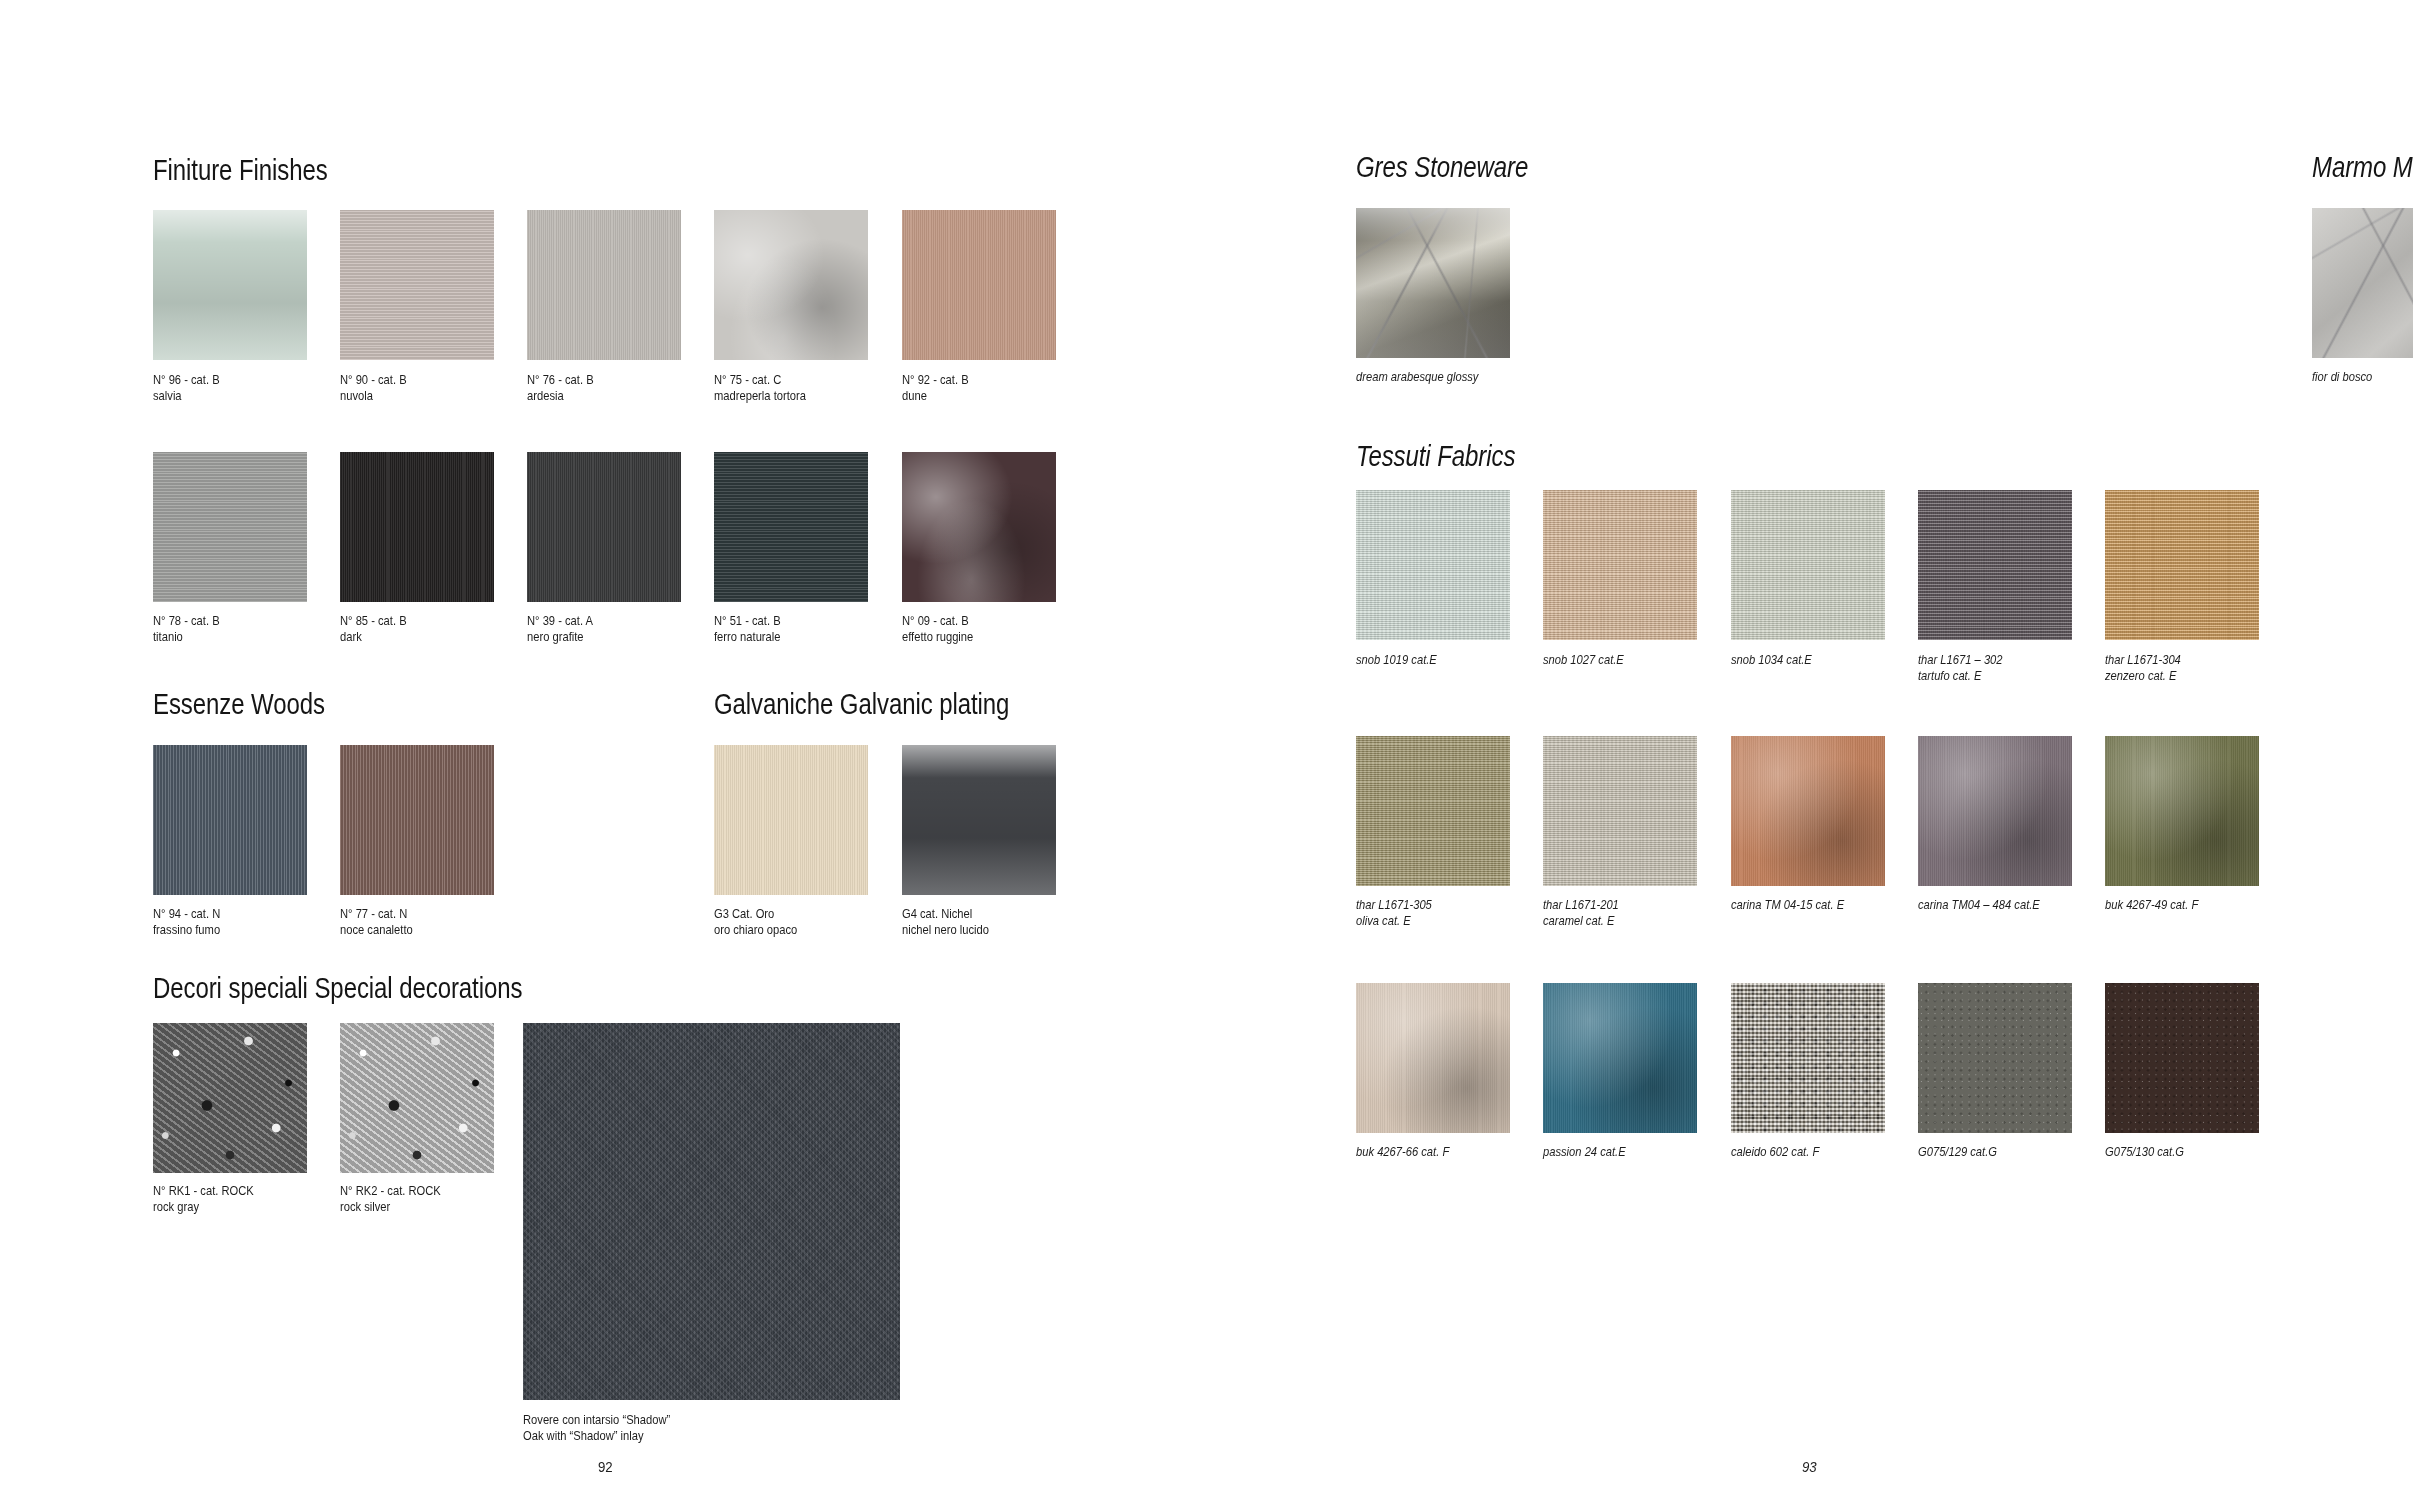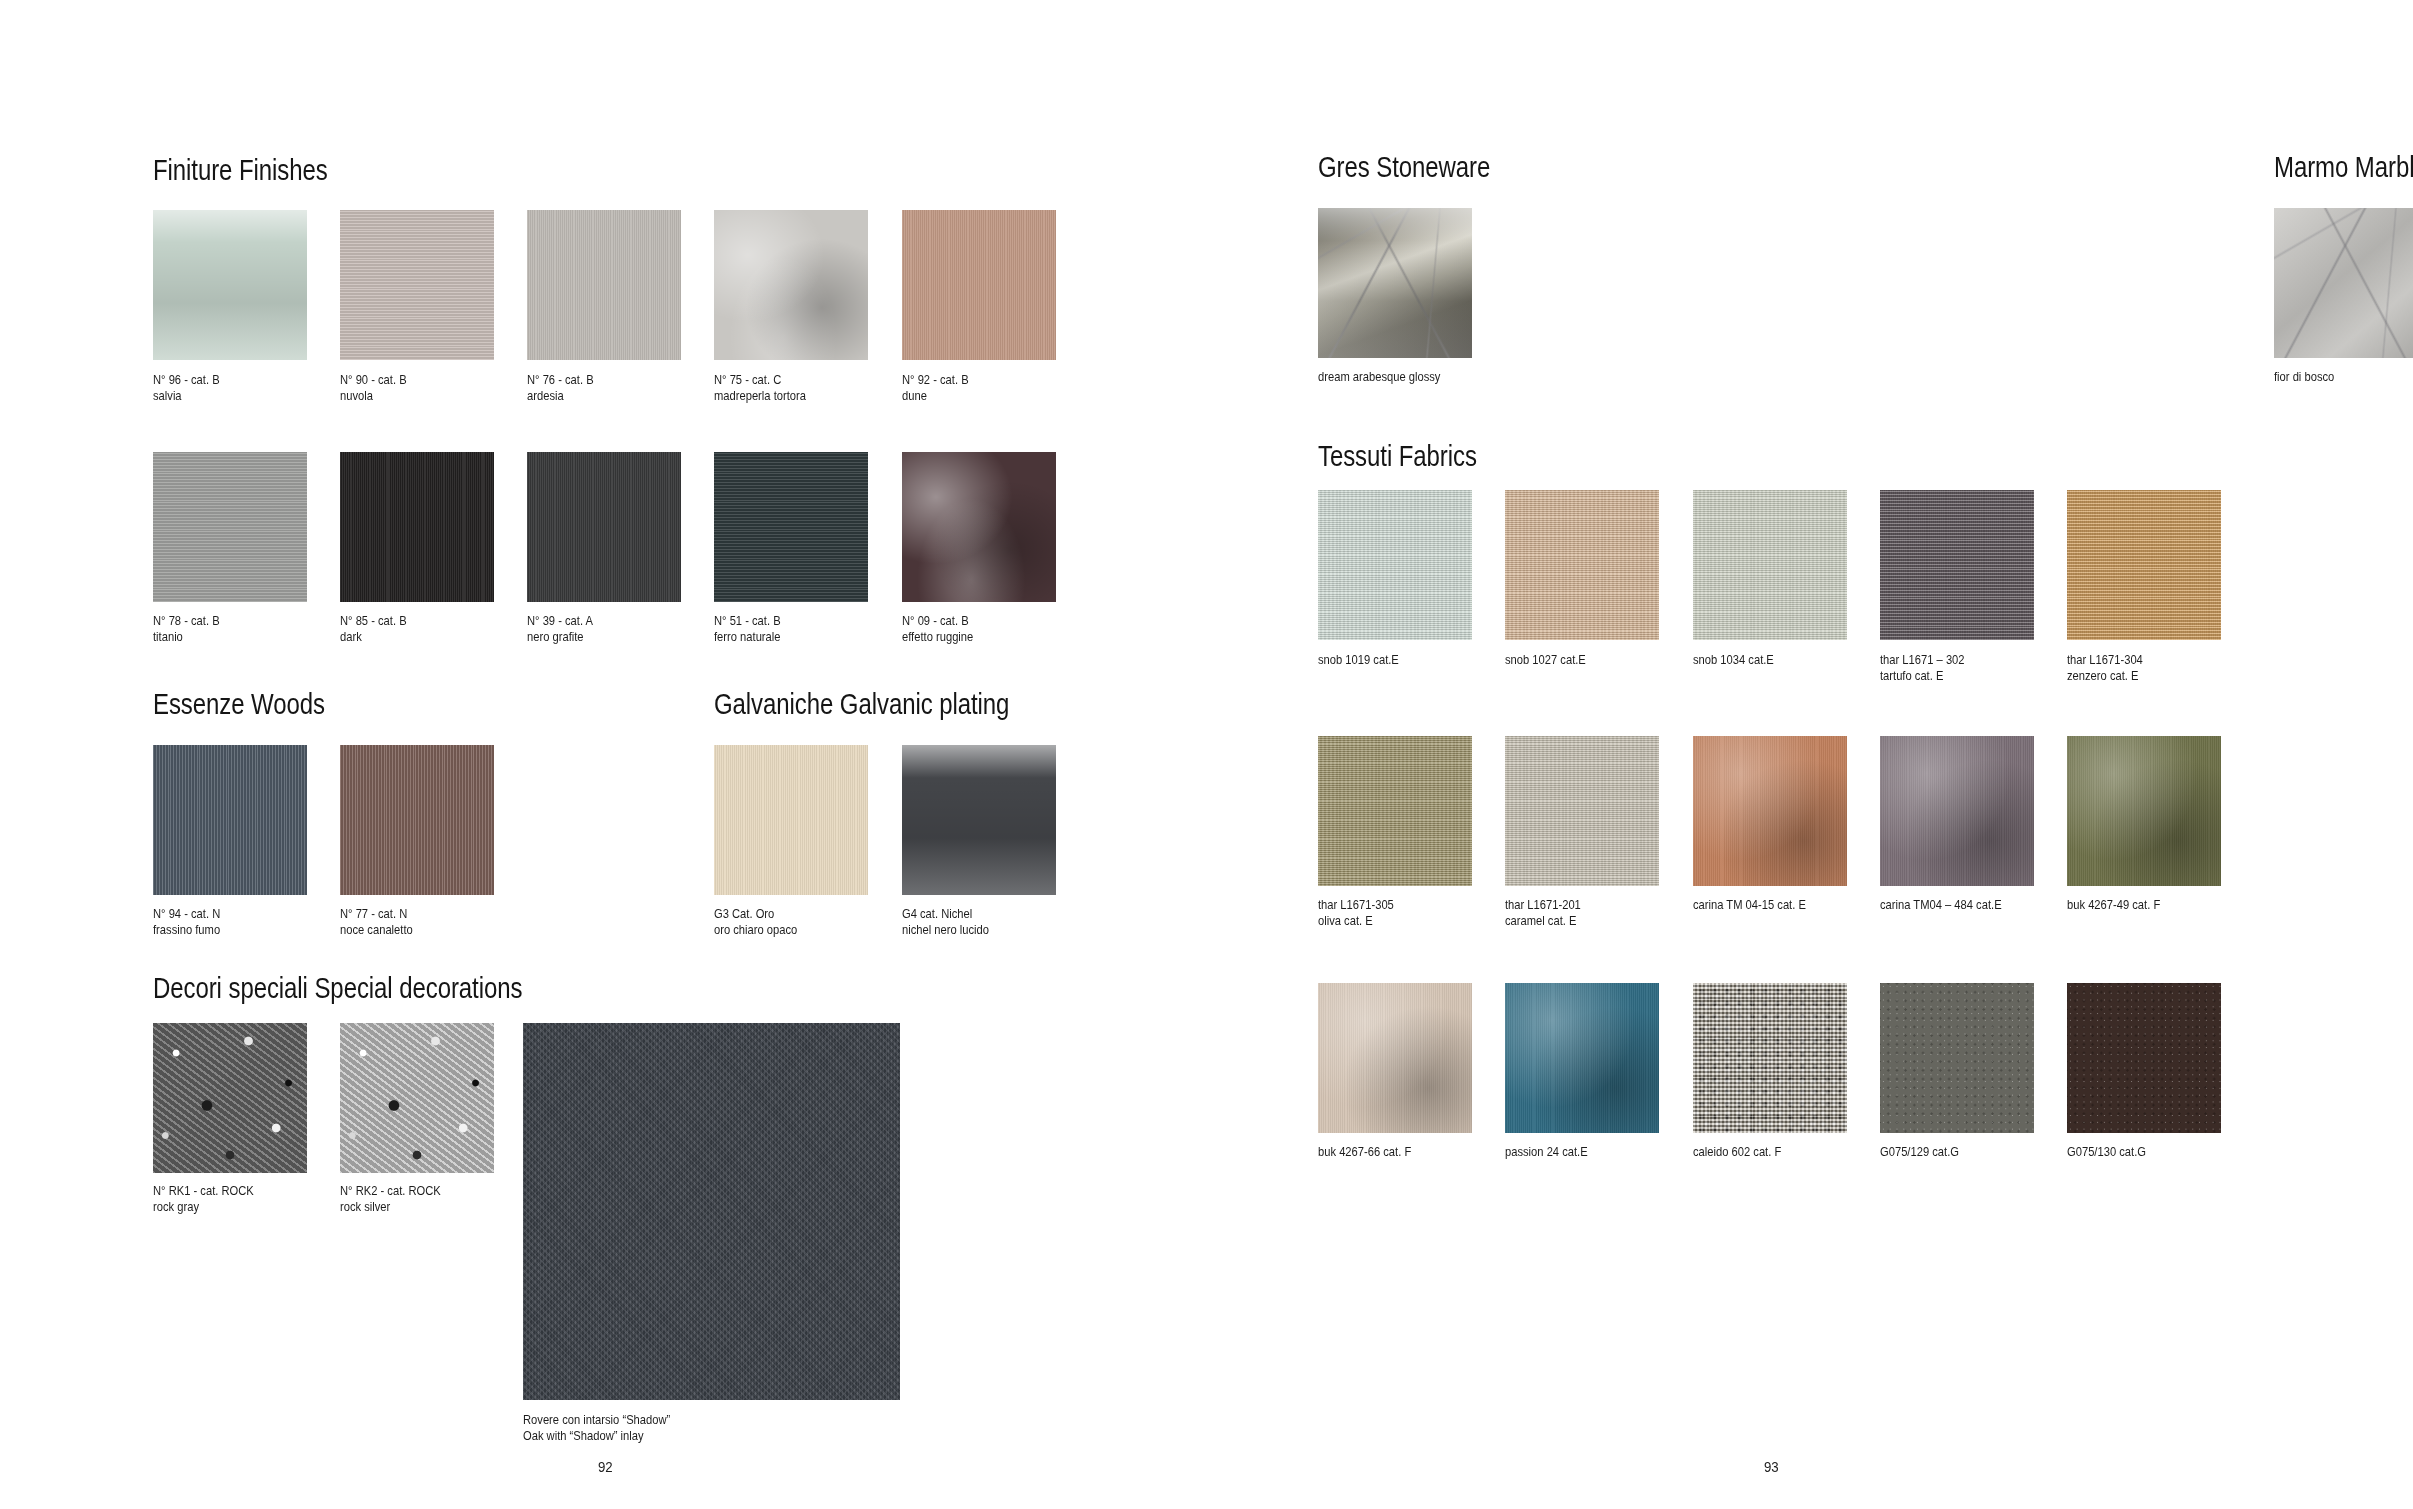--- a/index.html
+++ b/index.html
@@ -6,21 +6,21 @@
   body{
     width:2414px;height:1509px;
     background:#ffffff;
     font-family:"Liberation Sans","DejaVu Sans",sans-serif;
     color:#1a1a1a;
     overflow:hidden;
     position:relative;
   }
   .page{position:absolute;top:0;}
   .page-left{left:0;width:1207px;height:1509px;}
-  .page-right{left:1154px;width:1207px;height:1506px;}
+  .page-right{left:1192px;width:1207px;height:1506px;font-style:italic;}
 
   .section-title{
     font-family:"Liberation Sans Narrow","Liberation Sans",sans-serif;
     font-stretch:condensed;
     font-size:30px;
     font-weight:400;
     letter-spacing:-0.1px;
     color:#151515;
     white-space:nowrap;
     transform:scaleX(0.80);

